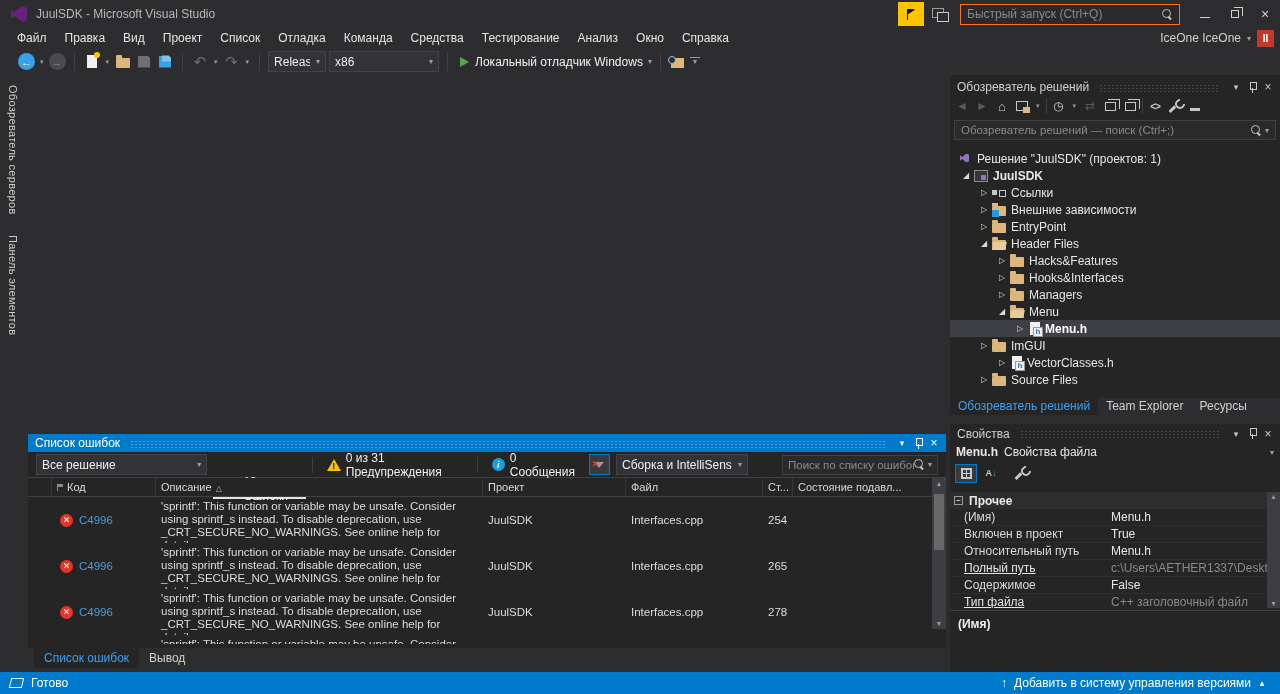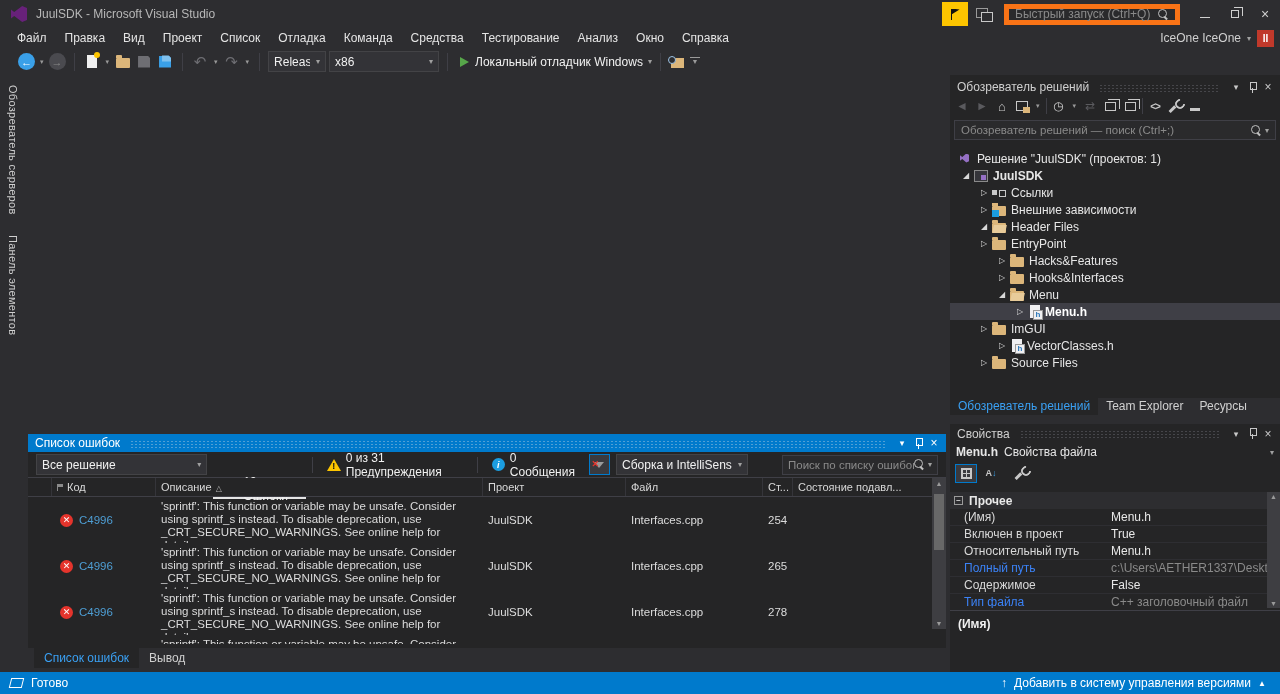--- a/index.html
+++ b/index.html
@@ -13,21 +13,21 @@
   .vs-logo::before { content:""; position:absolute; inset:1px; background:#68217a; clip-path:polygon(70% 0,100% 12%,100% 88%,70% 100%,20% 62%,0 78%,0 22%,20% 38%); }
   .title-text { color:#b8b8b8; font-size:12px; }
   .title-right { position:absolute; right:0; top:0; height:28px; display:flex; align-items:center; }
   .notif-btn { width:26px; height:24px; background:#fdc500; display:flex; align-items:center; justify-content:center; margin-right:8px; }
   .flag { width:9px; height:11px; position:relative; }
   .flag::before { content:""; position:absolute; left:0; top:0; width:1.5px; height:11px; background:#111; }
   .flag::after { content:""; position:absolute; left:1px; top:0; width:8px; height:6px; background:#111; clip-path:polygon(0 0,100% 15%,0 100%); }
   .feedback { width:16px; height:13px; position:relative; margin-right:12px; }
   .feedback::before { content:""; position:absolute; left:0; top:0; width:10px; height:8px; border:1.5px solid #9a9a9a; }
   .feedback::after { content:""; position:absolute; left:5px; top:4px; width:10px; height:8px; background:#2d2d30; border:1.5px solid #c8c8c8; }
-  .quick-launch { width:176px; height:21px; background:#2a2a2c; border:5px solid #f97316; display:flex; align-items:center; padding:0 6px; margin-right:10px; }
+  .quick-launch { width:220px; height:21px; background:#2a2a2c; border:1px solid #f97316; display:flex; align-items:center; padding:0 6px; margin-right:10px; }
   .quick-launch .ph { flex:1; color:#8a8a8a; font-size:12px; overflow:hidden; white-space:nowrap; }
   .mag { width:11px; height:11px; position:relative; flex:none; }
   .mag::before { content:""; position:absolute; left:0; top:0; width:7px; height:7px; border:1.5px solid #c0c0c0; border-radius:50%; }
   .mag::after { content:""; position:absolute; left:7px; top:7px; width:4px; height:1.5px; background:#c0c0c0; transform:rotate(45deg); transform-origin:0 0; }
   .winbtn { width:30px; height:26px; display:flex; align-items:center; justify-content:center; color:#cfcfcf; }
   .minimize-glyph { width:10px; height:1px; background:#cfcfcf; margin-top:6px; }
   .restore-glyph { width:8px; height:8px; border:1px solid #cfcfcf; position:relative; }
   .restore-glyph::before { content:""; position:absolute; left:2px; top:-4px; width:8px; height:8px; border:1px solid #cfcfcf; border-bottom:none; border-left:none; }
   .close-glyph { font-size:14px; line-height:1; }
 
@@ -179,21 +179,21 @@
   .obj-row .dd { margin-left:auto; }
   .props-toolbar { height:24px; display:flex; align-items:center; padding:0 5px; gap:6px; }
   .cat-btn { width:22px; height:19px; border:1px solid #007acc; background:#3a3a3e; display:flex; align-items:center; justify-content:center; }
   .grid-glyph { width:11px; height:11px; background-image:linear-gradient(#c8c8c8 1px, transparent 1px), linear-gradient(90deg,#c8c8c8 1px, transparent 1px); background-size:4px 4px; border:1px solid #c8c8c8; }
   .az-glyph { color:#c8c8c8; font-size:9px; font-weight:bold; }
   .az-glyph::after { content:"↓"; color:#3aa0e8; }
   .pgrid { position:absolute; left:0; top:68px; width:330px; height:116px; overflow:hidden; }
   .prow { height:17px; display:flex; border-bottom:1px solid #2e2e32; font-size:12px; }
   .prow .pl { width:155px; padding:1px 6px 0 14px; color:#d8d8d8; overflow:hidden; white-space:nowrap; }
   .prow .pv { flex:1; padding:1px 4px 0 6px; color:#e8e8e8; overflow:hidden; white-space:nowrap; }
-  .prow .pl.dim { color:#3b82f6; }
+  .prow .pl.dim { color:#e5e5e5;text-decoration:underline; }
   .prow .pv.dim { color:#8a8a8a; }
   .pcat { height:17px; display:flex; align-items:center; gap:6px; padding-left:4px; font-weight:bold; color:#e8e8e8; font-size:12px; background:#2d2d30; }
   .minus-box { width:9px; height:9px; border:1px solid #9a9a9a; color:#d0d0d0; font-size:8px; line-height:7px; text-align:center; }
   .pscroll { position:absolute; right:0; top:68px; width:13px; height:116px; background:#3e3e42; }
   .pscroll .sa { position:absolute; left:0; width:13px; text-align:center; color:#9a9a9a; font-size:7px; }
   .pscroll .sa.up { top:1px; } .pscroll .sa.down { bottom:1px; }
   .pdesc { position:absolute; left:0; top:186px; width:330px; height:62px; border-top:1px solid #3f3f46; background:#252526; padding:6px 8px; }
   .pdesc .dt { font-weight:bold; color:#f0f0f0; font-size:12px; margin-bottom:5px; }
   .pdesc .dd-text { color:#d0d0d0; font-size:12px; }
 
@@ -497,38 +497,43 @@
           <span class="arrow c"></span>
           <span class="ticon ti-ref"></span>
           <span class="tlabel">Ссылки</span>
         </div>
         <div class="trow lvl1">
           <span class="arrow c"></span>
           <span class="ticon ti-extdep"></span>
           <span class="tlabel">Внешние зависимости</span>
         </div>
         <div class="trow lvl1">
+          <span class="arrow c"></span>
+          <span class="ticon ti-folder"></span>
+          <span class="tlabel">EntryPoint</span>
+        </div>
+        <div class="trow lvl1">
           <span class="arrow e"></span>
           <span class="ticon ti-folder ti-folder-open"></span>
           <span class="tlabel">Header Files</span>
         </div>
-        <div class="trow lvl1">
-          <span class="arrow c"></span>
-          <span class="ticon ti-folder"></span>
-          <span class="tlabel">EntryPoint</span>
-        </div>
         <div class="trow lvl2">
           <span class="arrow c"></span>
           <span class="ticon ti-folder"></span>
           <span class="tlabel">Hacks&amp;Features</span>
         </div>
         <div class="trow lvl2">
           <span class="arrow c"></span>
           <span class="ticon ti-folder"></span>
           <span class="tlabel">Hooks&amp;Interfaces</span>
+        </div>
+        <div class="trow lvl2">
+          <span class="arrow c"></span>
+          <span class="ticon ti-folder"></span>
+          <span class="tlabel">Managers</span>
         </div>
         <div class="trow lvl2">
           <span class="arrow e"></span>
           <span class="ticon ti-folder ti-folder-open"></span>
           <span class="tlabel">Menu</span>
         </div>
         <div class="trow lvl3 selected bold">
           <span class="arrow c"></span>
           <span class="ticon ti-doc"></span>
           <span class="tlabel">Menu.h</span>

